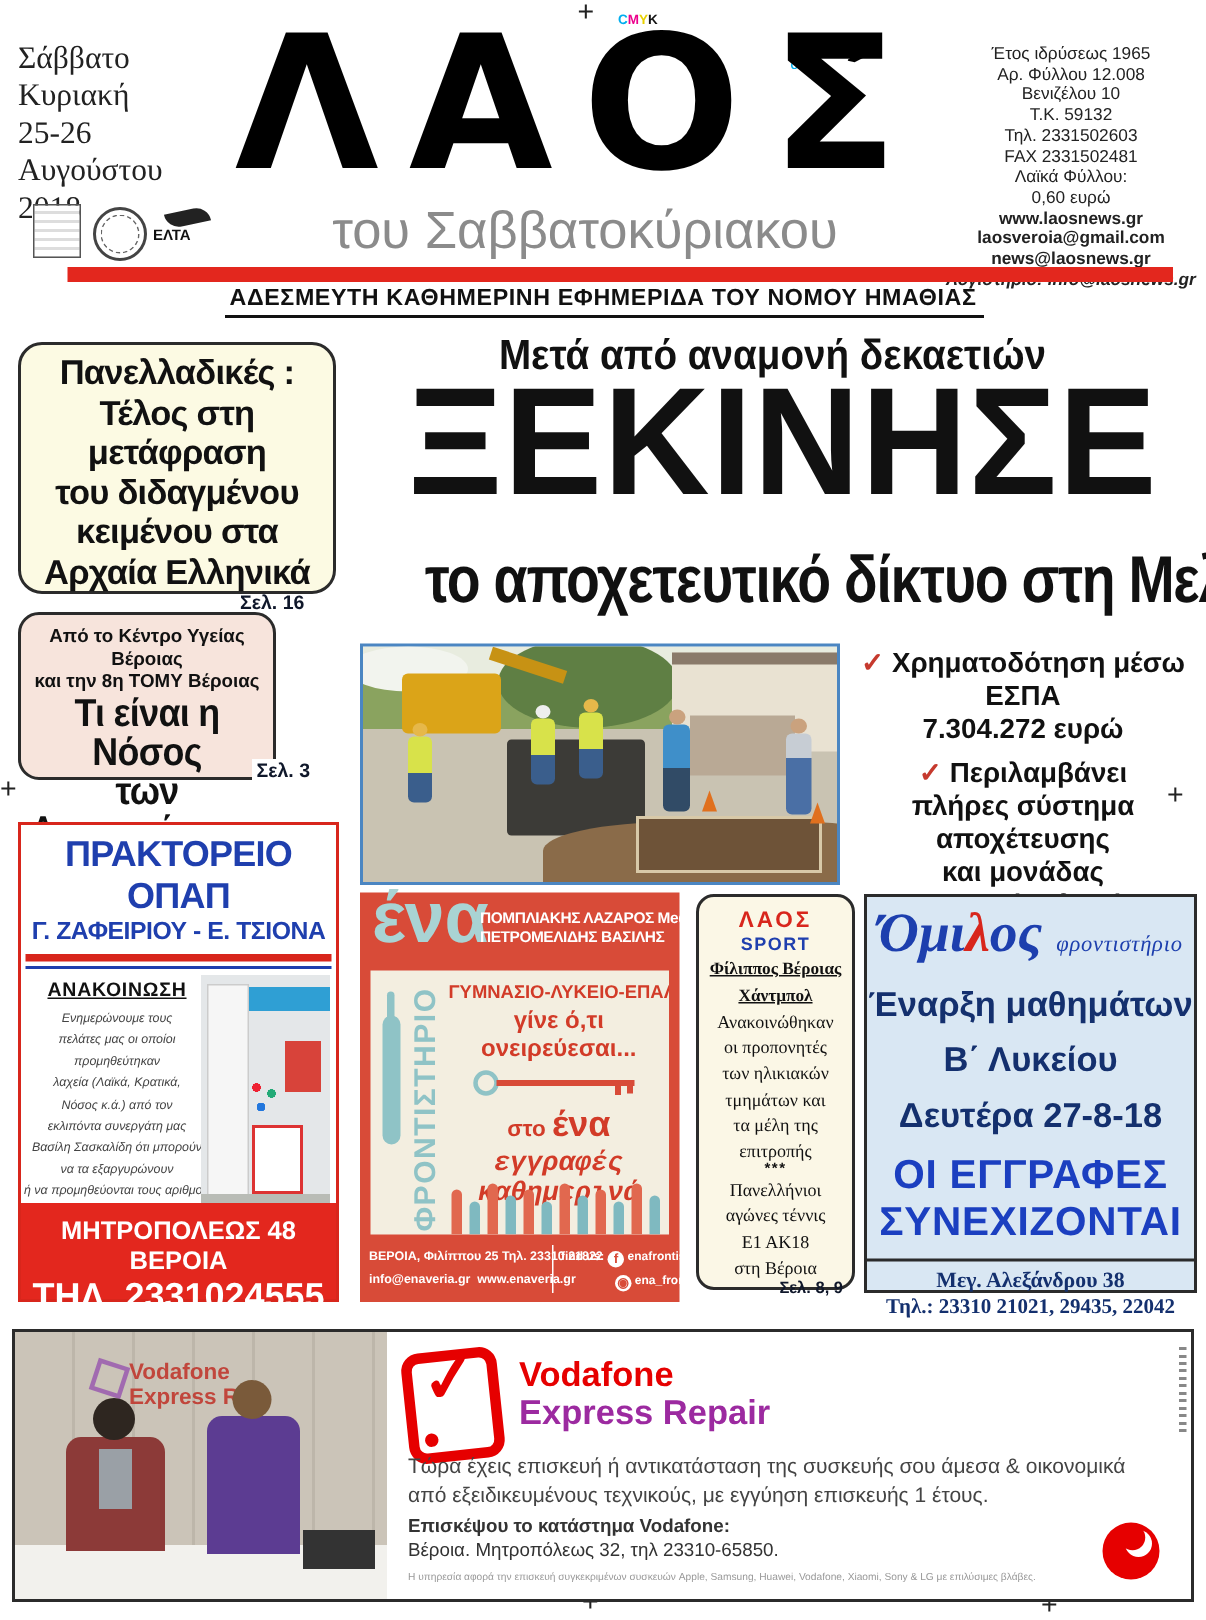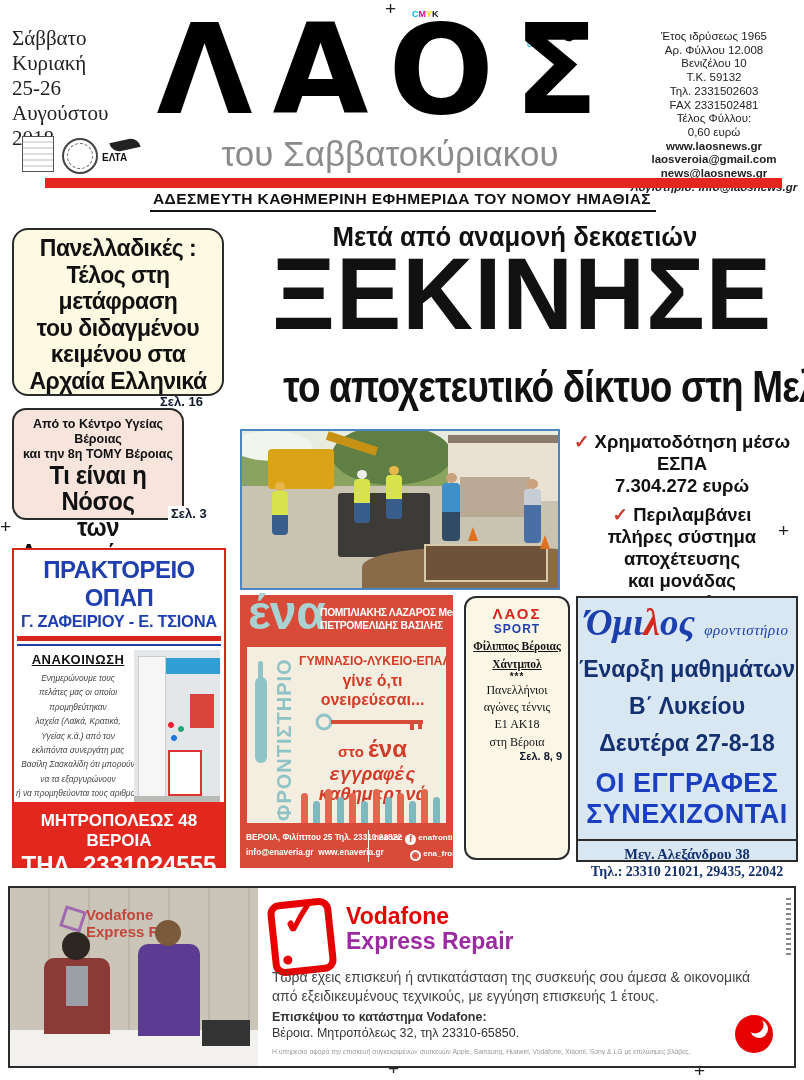--- a/index.html
+++ b/index.html
@@ -225,21 +225,21 @@
   <div class="abs logo-sub">του Σαββατοκύριακου</div>
   <div class="abs contact">
     <div>
 
     <div>Έτος ιδρύσεως 1965</div>
         <div>Αρ. Φύλλου 12.008</div>
         <div>Βενιζέλου 10</div>
         <div>Τ.Κ. 59132</div>
         <div>Τηλ. 2331502603</div>
         <div>FAX 2331502481</div>
-        <div>Τέλος Φύλλου:</div>
+        <div>Λαϊκά Φύλλου:</div>
         <div>0,60 ευρώ</div>
       </div>
     <div class="b">
 
     <div>www.laosnews.gr</div>
         <div>laosveroia@gmail.com</div>
         <div>news@laosnews.gr</div>
       </div>
     <div class="i">Λογιστήριο: info@laosnews.gr</div>
   </div>
@@ -321,21 +321,21 @@
     <div class="opap-div"></div>
     <div class="opap-mid">
       <div class="opap-ann">
         <div class="opap-ann-t">ΑΝΑΚΟΙΝΩΣΗ</div>
         <div>
 
         <div class="ln">Ενημερώνουμε τους</div>
             <div class="ln">πελάτες μας οι οποίοι</div>
             <div class="ln">προμηθεύτηκαν</div>
             <div class="ln">λαχεία (Λαϊκά, Κρατικά,</div>
-            <div class="ln">Υγείας κ.ά.) από τον</div>
+            <div class="ln">Νόσος κ.ά.) από τον</div>
             <div class="ln">εκλιπόντα συνεργάτη μας</div>
             <div class="ln">Βασίλη Σασκαλίδη ότι μπορούν</div>
             <div class="ln">να τα εξαργυρώνουν</div>
             <div class="ln">ή να προμηθεύονται τους αριθμούς</div>
             <div class="ln">τους στο πρακτορείο μας</div>
           </div>
       </div>
       <div class="opap-ph">
         <div class="sign"></div>
         <div class="col"></div>
@@ -405,20 +405,29 @@
   </div>
 
   <div class="abs sport">
     <div class="sport-brand">ΛΑΟΣ</div>
     <div class="sport-brand2">SPORT</div>
     <div>
 
     <div class="sport-head">Φίλιππος Βέροιας</div>
         <div class="sport-head">Χάντμπολ</div>
       </div>
+    <div>
+
+    <div class="sport-body">Ανακοινώθηκαν</div>
+        <div class="sport-body">οι προπονητές</div>
+        <div class="sport-body">των ηλικιακών</div>
+        <div class="sport-body">τμημάτων και</div>
+        <div class="sport-body">τα μέλη της</div>
+        <div class="sport-body">επιτροπής</div>
+      </div>
     <div class="sport-sep">***</div>
     <div>
 
     <div class="sport-body">Πανελλήνιοι</div>
         <div class="sport-body">αγώνες τέννις</div>
         <div class="sport-body">Ε1 ΑΚ18</div>
         <div class="sport-body">στη Βέροια</div>
       </div>
     <div class="pageref sport-page">Σελ. 8, 9</div>
   </div>

